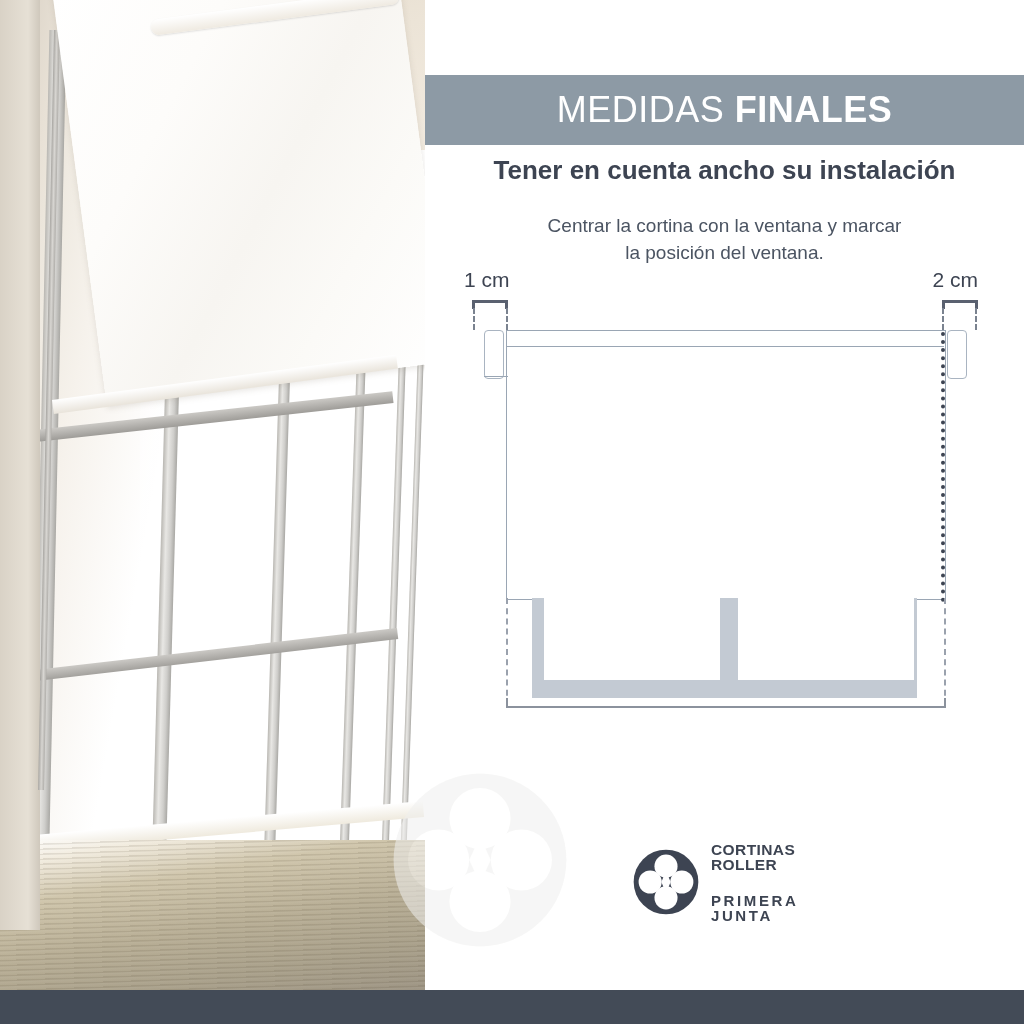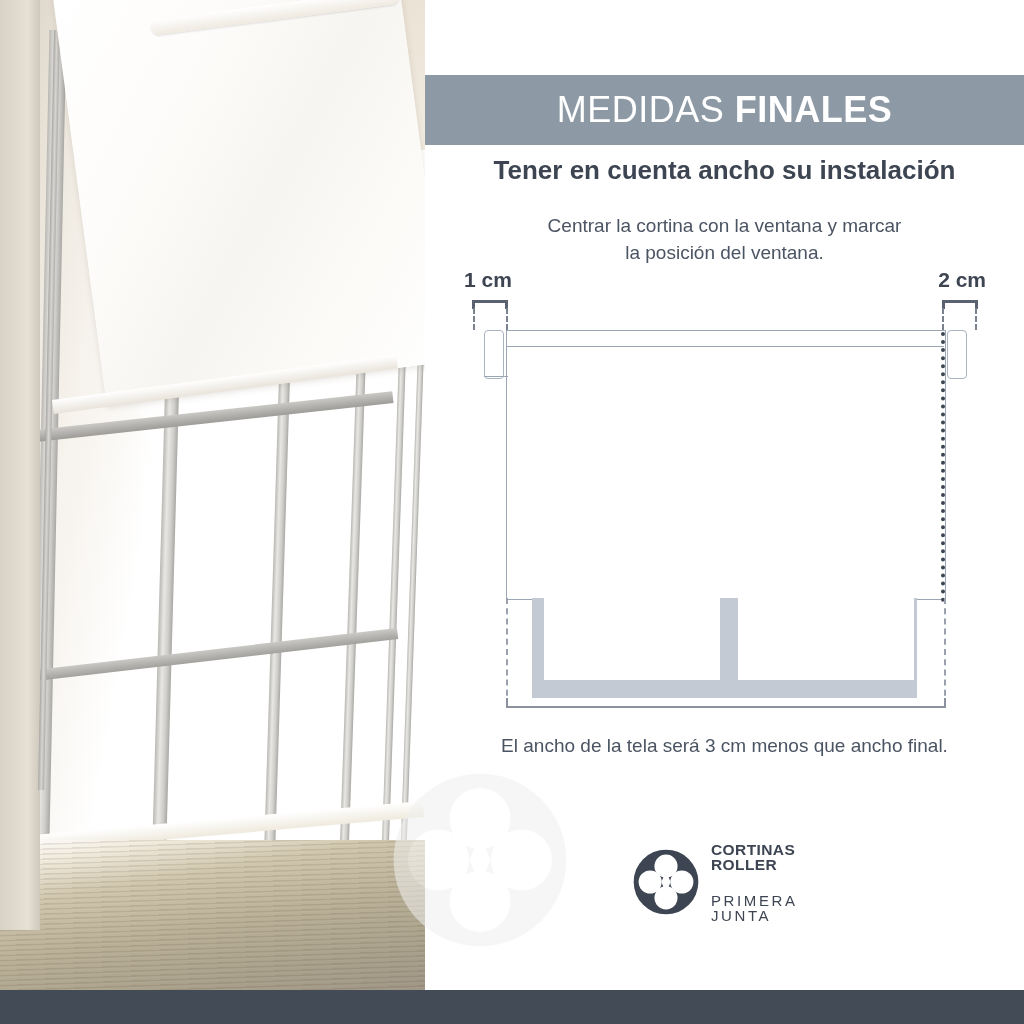--- a/index.html
+++ b/index.html
@@ -69,23 +69,23 @@
     color:#3d4452;font-size:26px;font-weight:700;}
 
   .lead{position:absolute;left:425px;top:212px;width:599px;text-align:center;
     color:#4b5462;font-size:19px;font-weight:400;line-height:27px;}
 
   .footnote{position:absolute;left:425px;top:735px;width:599px;text-align:center;
     color:#4b5462;font-size:19px;font-weight:400;}
 
   
   .diagram{position:absolute;left:460px;top:268px;width:530px;height:460px;}
-  .dlabel{position:absolute;color:#3d4452;font-size:21px;font-weight:700;}
+  .dlabel{position:absolute;color:#3d4452;font-size:21px;font-weight:400;}
   .dlabel.left{left:4px;top:0px;}
-  .dlabel.right{right:4px;top:0px;}
+  .dlabel.right{right:12px;top:0px;}
 
   .tick-h{position:absolute;height:3px;background:#5a6170;}
   .tick-cap{position:absolute;width:3px;background:#5a6170;}
   .dashv{position:absolute;width:0;border-left:2px dashed #7a828f;}
   .dashv.light{border-left:2px dashed #9aa1ad;}
 
   .blind-body{position:absolute;border:1px solid #9aa6b4;background:#ffffff;}
   .bracket{position:absolute;border:1.5px solid #a9b4c1;border-radius:4px;background:#ffffff;}
   .tube-line{position:absolute;height:1px;background:#9aa6b4;}
   .chain{position:absolute;width:0;border-left:4px dotted #3d4452;}
@@ -95,21 +95,21 @@
 
   .dimline{position:absolute;height:2px;background:#8b929d;}
   .dimcap{position:absolute;width:2px;background:#8b929d;}
 
   
   .logo{position:absolute;left:633px;top:846px;width:210px;height:72px;display:flex;align-items:center;}
   .logo-mark{position:relative;width:66px;height:66px;flex:0 0 66px;}
   .logo-txt{margin-left:12px;color:#3d4452;line-height:1;}
   .lt1{font-size:15.5px;font-weight:700;letter-spacing:.4px;}
   .lt2{font-size:41px;font-weight:700;letter-spacing:.5px;margin-top:1px;}
-  .lt3{font-size:15px;font-weight:400;letter-spacing:2.6px;margin-top:20px;}
+  .lt3{font-size:15px;font-weight:700;letter-spacing:2.6px;margin-top:20px;}
 
   .footer{position:absolute;left:0;top:990px;width:1024px;height:34px;background:#434b57;}
 </style>
 </head>
 <body>
 
 <div class="canvas">
 
   <div class="photo">
     <div class="ph-wall"></div>
@@ -191,21 +191,20 @@
     </div>
 
     <div class="dashv light" style="left:46px;top:330px;height:108px;"></div>
     <div class="dashv light" style="left:484px;top:330px;height:108px;"></div>
 
     <div class="dimline" style="left:46px;top:438px;width:440px;"></div>
     <div class="dimcap" style="left:46px;top:430px;height:10px;"></div>
     <div class="dimcap" style="left:484px;top:430px;height:10px;"></div>
   </div>
 
-  <div class="footnote">El ancho de la tela será 3 cm menos que ancho final.</div>
 
   <div class="logo">
     <svg class="logo-mark" viewBox="0 0 100 100">
       <circle cx="50" cy="50" r="49" fill="#3d4452"></circle>
       <circle cx="50" cy="26" r="17.5" fill="#ffffff"></circle>
       <circle cx="50" cy="74" r="17.5" fill="#ffffff"></circle>
       <circle cx="26" cy="50" r="17.5" fill="#ffffff"></circle>
       <circle cx="74" cy="50" r="17.5" fill="#ffffff"></circle>
       <path d="M50 33 L57 50 L50 67 L43 50 Z" fill="#ffffff"></path>
     </svg>

